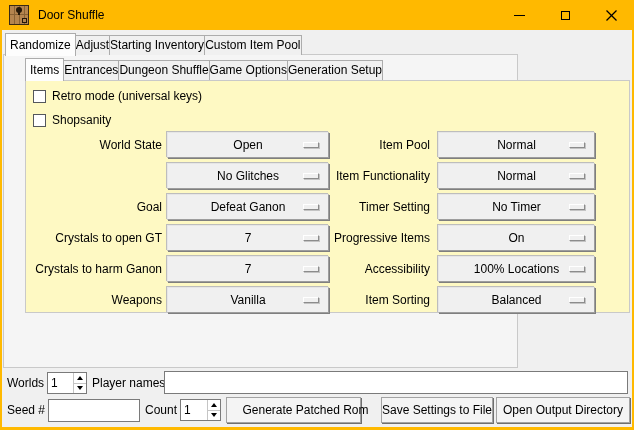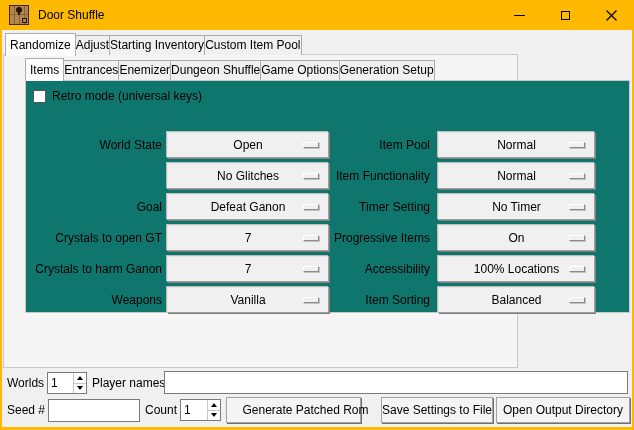--- a/index.html
+++ b/index.html
@@ -97,31 +97,34 @@
       <div class="tab">Adjust</div>
       <div class="tab">Starting Inventory</div>
       <div class="tab">Custom Item Pool</div>
     </div>
 
     <div class="pane" style="left:1px;top:24px;width:515px;height:314px;">
 
       <div class="tabrow" style="left:21px;top:2px;">
         <div class="tab active">Items</div>
         <div class="tab">Entrances</div>
-        <div class="tab">Enemizer</div>
         <div class="tab">Dungeon Shuffle</div>
         <div class="tab">Game Options</div>
         <div class="tab">Generation Setup</div>
       </div>
 
-      <div class="pane" style="left:21px;top:25px;width:605px;height:233px;background:#0f766e;">
+      <div class="pane" style="left:21px;top:25px;width:605px;height:233px;background:#fef9c3;">
 
         <div class="check-row" style="left:7px;top:8px;">
           <div class="checkbox"></div>
           <span>Retro mode (universal keys)</span>
+        </div>
+        <div class="check-row" style="left:7px;top:32px;">
+          <div class="checkbox"></div>
+          <span>Shopsanity</span>
         </div>
 
         <span class="opt-label" style="left:0;top:51px;width:136px;">World State</span>
         <div class="dropdown" style="left:141px;top:51px;width:162px;">
           <span class="dd-value">Open</span>
           <span class="dd-indicator"></span>
         </div>
         <span class="opt-label" style="left:240px;top:51px;width:164px;">Item Pool</span>
         <div class="dropdown" style="left:412px;top:51px;width:157px;">
           <span class="dd-value">Normal</span>

